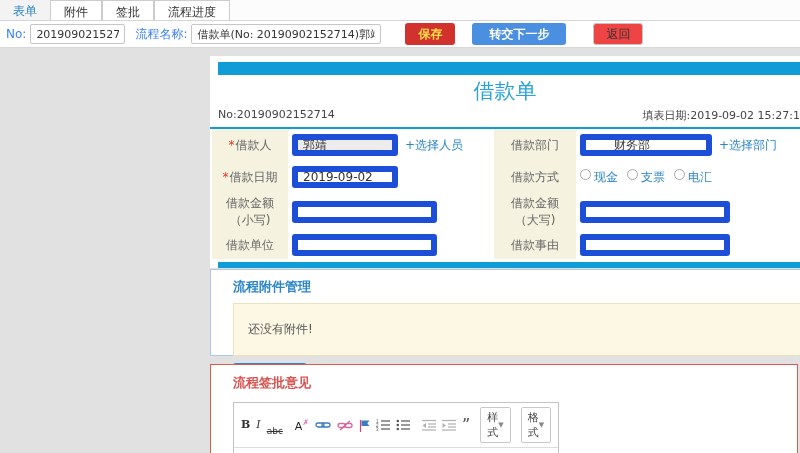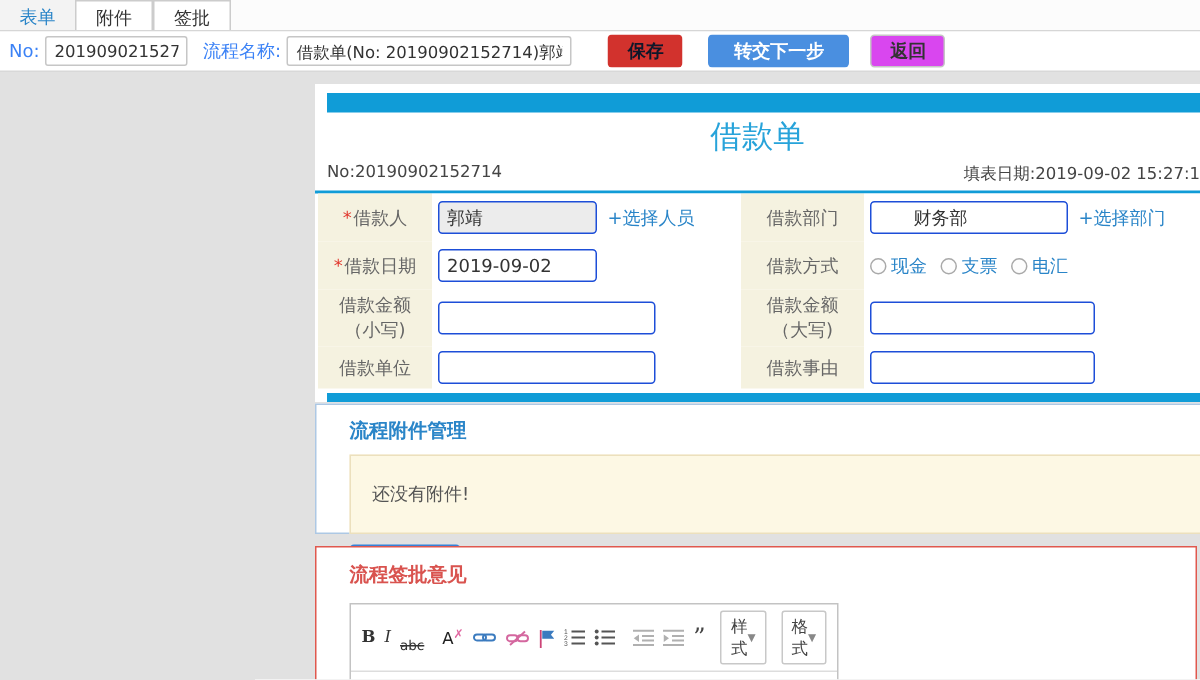--- a/index.html
+++ b/index.html
@@ -11,44 +11,44 @@
   .tab { font-size:12px; padding:3px 13px; color:#333; background:#fff; border:1px solid #ccc; border-bottom:none; cursor:pointer; white-space:nowrap; }
   .tab.active { color:#2a85c8; font-weight:normal; background:#f3f3f3; border:none; }
 
   
   .cmdbar { height:27px; display:flex; align-items:center; padding:0 6px; background:#fff; border-bottom:1px solid #d8d8d8; }
   .lbl { font-size:12px; color:#3b82f6; margin-right:4px; white-space:nowrap;text-align:center; }
   .tin { height:20px; border:1px solid #c6c6c6; border-radius:2px; font-size:11px; padding:0 5px; color:#333; font-family:inherit; }
   .w95 { width:95px; margin-right:10px; }
   .w195 { width:190px; }
   .btn { font-size:12px; font-weight:bold; height:22px; padding:0 12px; border-radius:3px; border:1px solid transparent; cursor:pointer; font-family:inherit; }
-  .btn.save { background:#d2322d; color:#0f172a; margin-left:24px; }
+  .btn.save { background:#d2322d; color:#fde047; margin-left:24px; }
   .btn.next { background:#4a8fe0; color:#fff; margin-left:17px; padding:0 16px; }
-  .btn.back { background:#d946ef; color:#333; border-color:#c6c6c6; margin-left:14px; font-weight:bold; }
+  .btn.back { background:#ef4444; color:#333; border-color:#c6c6c6; margin-left:27px; font-weight:normal; }
 
   
   .page { position:absolute; top:48px; left:0; right:0; bottom:0; background:#e1e1e1; overflow:hidden; }
 
   
   .form-panel { position:absolute; left:210px; top:8px; width:590px; height:212px; background:#fff; overflow:hidden; }
   .bar { height:13px; background:#109cd7; margin:6px 0 0 8px; }
   .bar.b9 { height:9px; margin-top:3px; }
   .form-title { text-align:center; color:#27a3da; font-size:21px; line-height:26px; margin:3px 0 2px; font-weight:500; }
   .no-date { display:flex; justify-content:space-between; font-size:11px; color:#444; padding:2px 0 4px 8px; white-space:nowrap; }
   .rule { height:2px; background:#109cd7; }
   .fgrid { display:grid; grid-template-columns:76px 206px 82px 1fr; grid-template-rows:32px 32px 38px 28px; font-size:12px; margin-left:2px; }
   .lc { background:#f5f2e0; color:#666; display:flex; align-items:center; justify-content:center; text-align:center; padding:0 8px; }
   .req { color:#e0352b; margin-right:1px; }
   .vc { display:flex; align-items:center; padding-left:4px; gap:7px; background:#fff; }
-  .fin { height:22px; border:1px solid #1d4ed8; border-radius:3px; font-size:12px; padding:0 5px; color:#333; font-family:inherit; }
+  .fin { height:22px; border:6px solid #1d4ed8; border-radius:3px; font-size:12px; padding:0 5px; color:#333; font-family:inherit; }
   .fin.ro { background:#ececec; }
   .w106 { width:106px; } .w132 { width:132px;padding-left:28px; } .w145 { width:145px; } .w150 { width:150px; }
   .flink { color:#2a85c8; font-size:12px; text-decoration:none; cursor:pointer; white-space:nowrap; }
   .radios { gap:9px; }
-  .ropt { display:inline-flex; align-items:center; gap:3px; color:#2a85c8; cursor:pointer; }
+  .ropt { display:inline-flex; align-items:flex-start; gap:3px; color:#2a85c8; cursor:pointer; }
   .rc { width:11px; height:11px; border:1px solid #a9a9a9; border-radius:50%; background:#fdfdfd; display:inline-block; }
 
   
   .attach-panel { position:absolute; left:210px; top:221px; width:636px; height:87px; background:#fff; border:1px solid #adc8e4; padding:8px 22px; }
   .sec-title { font-size:13px; font-weight:bold; }
   .sec-title.blue { color:#2a85c8; }
   .sec-title.red { color:#d9534f; }
   .notice { margin-top:7px; background:#fdf8e4; border:1px solid #ece0bd; padding:17px 14px; font-size:12px; color:#555; }
   .upload { margin-top:7px; background:#3581d8; color:#0f172a; font-size:12px; font-weight:bold; padding:4px 13px; border:none; border-radius:3px; cursor:pointer; font-family:inherit; }
 
@@ -71,20 +71,21 @@
 </style>
 </head>
 <body>
 
 <div class="screen">
 
   <div class="tabbar">
     <div class="tab active">表单</div>
     <div class="tab">附件</div>
     <div class="tab">签批</div>
+    <div class="tab">流程进度</div>
   </div>
 
   <div class="cmdbar">
     <span class="lbl">No:</span>
     <input class="tin w95" value="20190902152714" style="">
     <span class="lbl">流程名称:</span>
     <input class="tin w195" value="借款单(No: 20190902152714)郭靖" style="">
     <button class="btn save">保存</button>
     <button class="btn next">转交下一步</button>
     <button class="btn back">返回</button>

